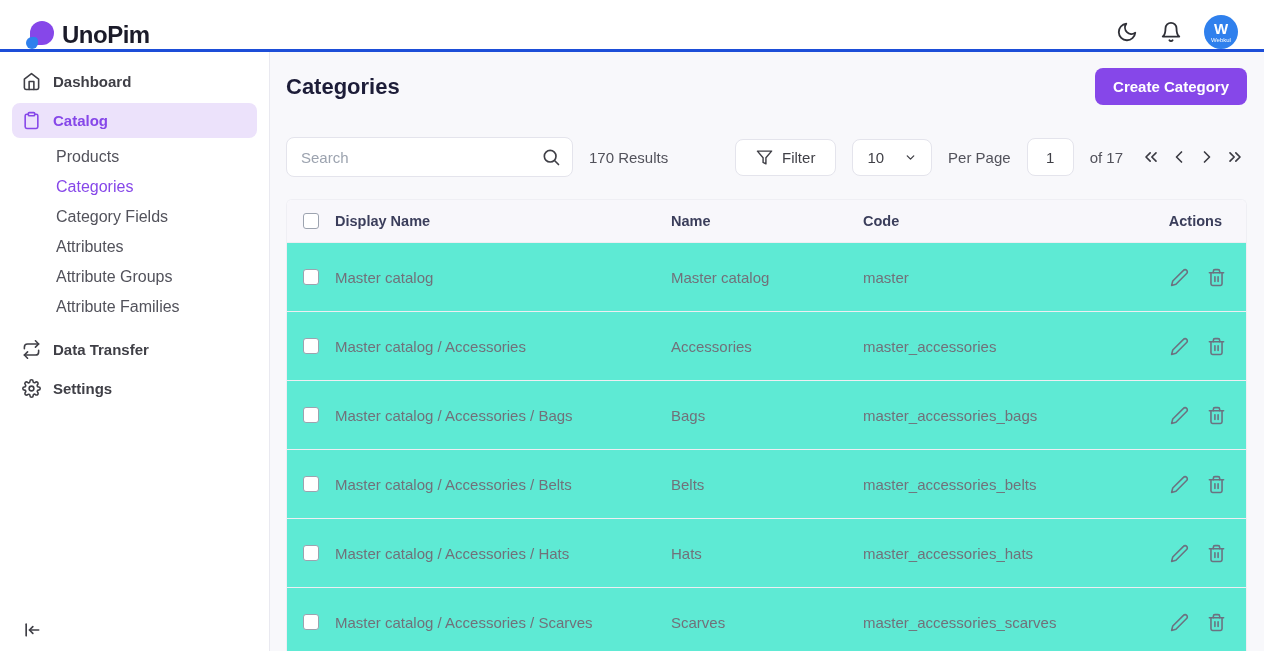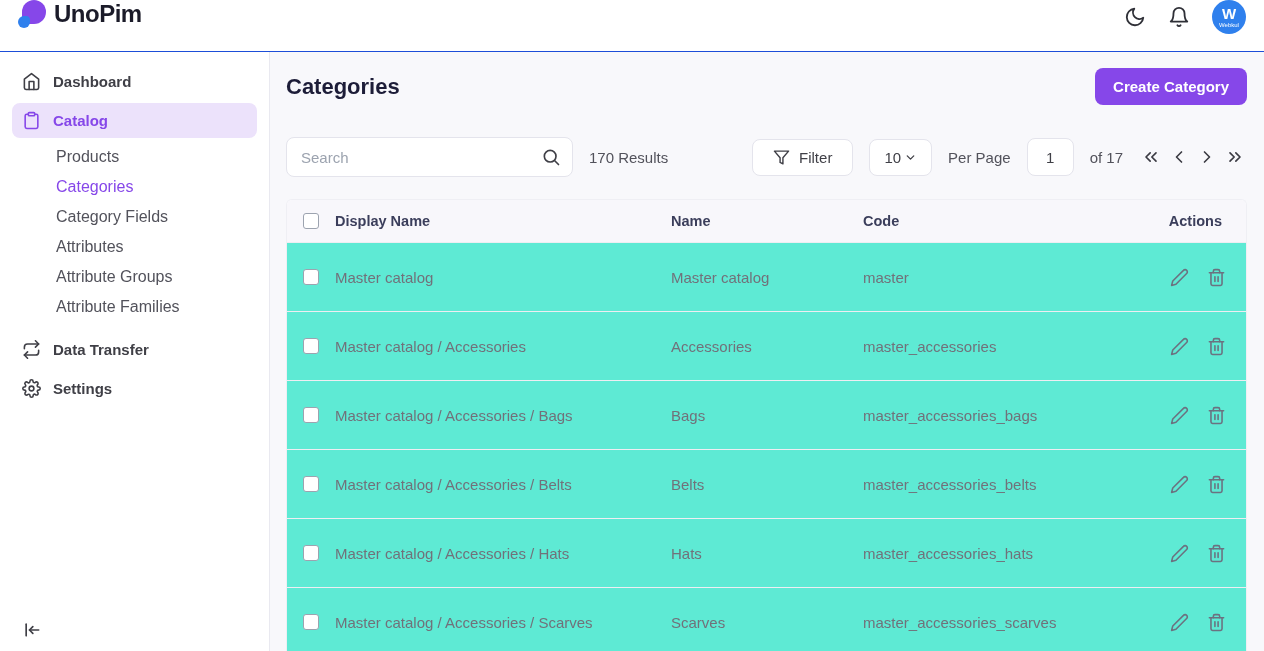--- a/index.html
+++ b/index.html
@@ -1,21 +1,21 @@
 <!DOCTYPE html>
 <html style="--accent: #8647e9; --avatar: #2f80ed;"><head>
 <meta charset="utf-8">
 <title>UnoPim</title>
 <style>
   * { margin:0; padding:0; box-sizing:border-box; }
   html,body { width:1264px; height:651px; overflow:hidden; }
   body { font-family:"Liberation Sans", sans-serif; background:#f8f8fb; color:#3f3f46; }
 
   
-  .topbar { height:52px; background:#ffffff; display:flex; align-items:flex-start; padding:0 18px; border-bottom:1px solid #1d4ed8; }
+  .topbar { height:52px; background:#ffffff; display:flex; align-items:flex-end; padding:0 26px; border-bottom:3px solid #1d4ed8; }
   .logo { display:flex; align-items:center; gap:8px; }
   .logo-mark { position:relative; width:28px; height:28px; }
   .logo-mark .blob { position:absolute; top:0; left:4px; width:24px; height:24px; background:var(--accent,#8647e9); border-radius:50% 50% 50% 4px; }
   .logo-mark .dot { position:absolute; bottom:0; left:0; width:12px; height:12px; background:#2f80ed; border-radius:50% 4px 50% 50%; }
   .logo-text { font-size:24px; font-weight:700; color:#1b1b29; letter-spacing:-0.5px; }
   .topbar-actions { margin-left:auto; display:flex; align-items:center; gap:22px; }
   .icon-btn { background:none; border:none; cursor:pointer; color:#2f3037; display:flex; align-items:center; }
   .avatar { width:34px; height:34px; border-radius:50%; background:var(--avatar,#2f80ed); color:#fff; display:flex; flex-direction:column; align-items:center; justify-content:center; line-height:1; cursor:pointer; border:none; }
   .avatar .initial { font-size:15px; font-weight:700; }
   .avatar .tiny { font-size:6px; margin-top:1px; }
@@ -41,21 +41,21 @@
 
   
   .toolbar { display:flex; align-items:center; gap:16px; margin-bottom:22px; }
   .search-wrap { position:relative; width:287px; }
   .search-input { width:100%; height:40px; border:1px solid #e4e4ec; border-radius:8px; background:#fff; padding:0 40px 0 14px; font-size:15px; font-family:inherit; color:#3f3f46; outline:none; }
   .search-input::placeholder { color:#9ca3af; }
   .search-icon { position:absolute; right:12px; top:10px; color:#3f3f46; pointer-events:none; }
   .results-text { font-size:15px; color:#52525b; }
   .toolbar-right { margin-left:auto; display:flex; align-items:center; gap:16px; }
   .filter-btn { display:flex; align-items:center; gap:9px; background:#fff; border:1px solid #e4e4ec; border-radius:8px; padding:9px 20px; font-size:15px; color:#3f3f46; font-family:inherit; cursor:pointer; }
-  .select-box { display:flex; align-items:center; gap:3px; background:#fff; border:1px solid #e4e4ec; border-radius:8px; padding:9px 14px; font-size:15px; color:#3f3f46; cursor:pointer; }
+  .select-box { display:flex; align-items:center; gap:20px; background:#fff; border:1px solid #e4e4ec; border-radius:8px; padding:9px 14px; font-size:15px; color:#3f3f46; cursor:pointer; }
   .plain-label { font-size:15px; color:#52525b; }
   .page-input { width:47px; height:38px; border:1px solid #e4e4ec; border-radius:8px; background:#fff; text-align:center; font-size:15px; font-family:inherit; color:#3f3f46; outline:none; }
   .pager { display:flex; align-items:center; gap:4px; }
   .pager .icon-btn { color:#3b3b43; padding:0 2px; }
 
   
   .table { background:#fff; border-radius:6px; overflow:hidden; border:1px solid #efeff4; border-bottom:none; }
   .thead, .trow { display:grid; grid-template-columns:48px 336px 192px 286px 1fr; align-items:center; }
   .thead { background:#f8f7fb; height:42px; font-size:14.5px; font-weight:700; color:#3b3e5b; }
   .trow { height:69px; border-top:1px solid #eeeef2; font-size:15px; color:#71717a; background:#5eead4; }

